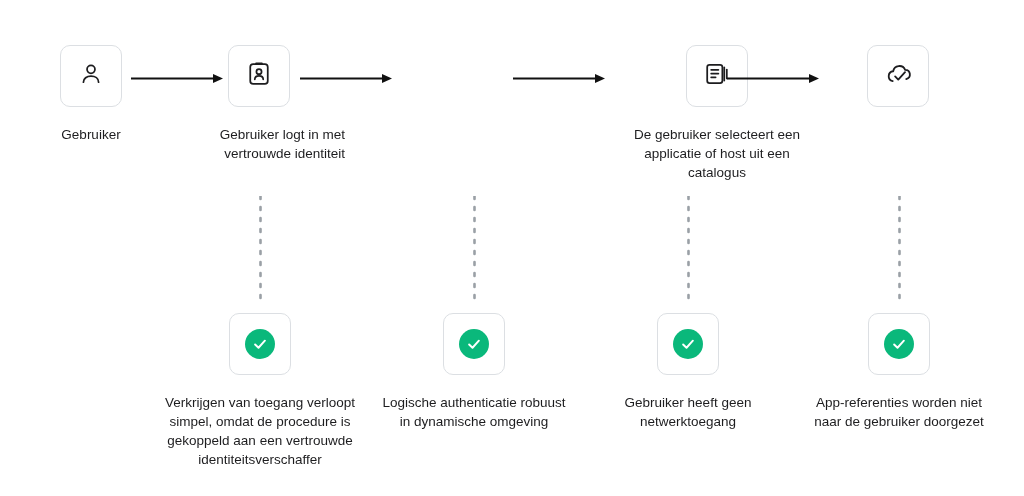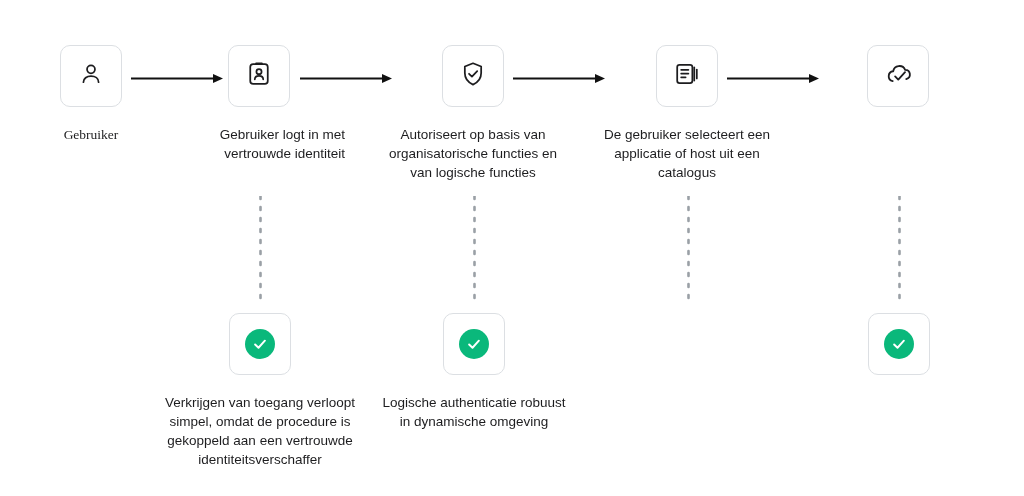--- a/index.html
+++ b/index.html
@@ -104,21 +104,21 @@
     line-height: 19px;
     color: #1d1d1f;
     padding: 0 2px;
   }
 </style>
 </head>
 <body>
 
 <div class="canvas">
 
-  <div class="step" style="left:5px;font-family:Liberation Serif, serif;">
+  <div class="step" style="left:5px;">
     <div class="icon-box">
       <span>
         <svg width="28" height="28" viewBox="0 0 24 24" fill="none" stroke="#1d1d1f" stroke-width="1.5" stroke-linecap="round" stroke-linejoin="round">
           <circle cx="12" cy="8" r="3.4"></circle>
           <path d="M5.5 19c0-3.2 2.9-5.2 6.5-5.2s6.5 2 6.5 5.2"></path>
         </svg>
       </span>
     </div>
     <div class="step-label">Gebruiker</div>
   </div>
@@ -144,40 +144,29 @@
     <div class="step-label">Gebruiker logt in met vertrouwde identiteit</div>
   </div>
 
   <div class="arrow" style="left:300px; width:92px;">
     <svg width="92" height="9" viewBox="0 0 92 9">
       <line x1="0" y1="4.5" x2="82" y2="4.5" stroke="#111111" stroke-width="2"></line>
       <polygon points="82,0 92,4.5 82,9" fill="#111111"></polygon>
     </svg>
   </div>
 
-  <div class="step" style="left:375px; width:196px;">
-    <div class="icon-box">
-      <span>
-        <svg width="28" height="28" viewBox="0 0 24 24" fill="none" stroke="#1d1d1f" stroke-width="1.5" stroke-linecap="round" stroke-linejoin="round">
-          <path d="M12 2.8l7 2.8v5.6c0 4.2-2.9 8.1-7 9.9-4.1-1.8-7-5.7-7-9.9V5.6z"></path>
-          <polyline points="8.6,11.8 11.1,14.3 15.6,9.6"></polyline>
-        </svg>
-      </span>
-    </div>
-    <div class="step-label">Autoriseert op basis van organisatorische functies en van logische functies</div>
-  </div>
 
   <div class="arrow" style="left:513px; width:92px;">
     <svg width="92" height="9" viewBox="0 0 92 9">
       <line x1="0" y1="4.5" x2="82" y2="4.5" stroke="#111111" stroke-width="2"></line>
       <polygon points="82,0 92,4.5 82,9" fill="#111111"></polygon>
     </svg>
   </div>
 
-  <div class="step" style="left:597px; width:180px;">
+  <div class="step" style="left:627px; width:180px;">
     <div class="icon-box">
       <span>
         <svg width="28" height="28" viewBox="0 0 24 24" fill="none" stroke="#1d1d1f" stroke-width="1.5" stroke-linecap="round" stroke-linejoin="round">
           <rect x="3.6" y="4.2" width="13" height="15.6" rx="2"></rect>
           <line x1="7" y1="8.4" x2="13.2" y2="8.4"></line>
           <line x1="7" y1="11.6" x2="13.2" y2="11.6"></line>
           <line x1="7" y1="14.8" x2="10.8" y2="14.8"></line>
           <path d="M18.2 6.4v11.2"></path>
           <path d="M20.4 8.2v7.6"></path>
         </svg>
@@ -240,24 +229,35 @@
     <div class="check-box">
       <span class="check-circle">
         <svg width="18" height="18" viewBox="0 0 24 24" fill="none" stroke="#ffffff" stroke-width="2.6" stroke-linecap="round" stroke-linejoin="round">
           <polyline points="5.5,12.6 10,17 18.5,7.6"></polyline>
         </svg>
       </span>
     </div>
     <div class="benefit-label">Verkrijgen van toegang verloopt simpel, omdat de procedure is gekoppeld aan een vertrouwde identiteitsverschaffer</div>
   </div>
 
+  <div class="benefit" style="left:588px;">
+    <div class="check-box">
+      <span class="check-circle">
+        <svg width="18" height="18" viewBox="0 0 24 24" fill="none" stroke="#ffffff" stroke-width="2.6" stroke-linecap="round" stroke-linejoin="round">
+          <polyline points="5.5,12.6 10,17 18.5,7.6"></polyline>
+        </svg>
+      </span>
+    </div>
+    <div class="benefit-label">Gebruiker heeft geen netwerktoegang</div>
+  </div>
 
   <div class="benefit" style="left:799px;">
     <div class="check-box">
       <span class="check-circle">
         <svg width="18" height="18" viewBox="0 0 24 24" fill="none" stroke="#ffffff" stroke-width="2.6" stroke-linecap="round" stroke-linejoin="round">
           <polyline points="5.5,12.6 10,17 18.5,7.6"></polyline>
         </svg>
       </span>
     </div>
+    <div class="benefit-label">App-referenties worden niet naar de gebruiker doorgezet</div>
   </div>
 
 </div>
 
 </body></html>

